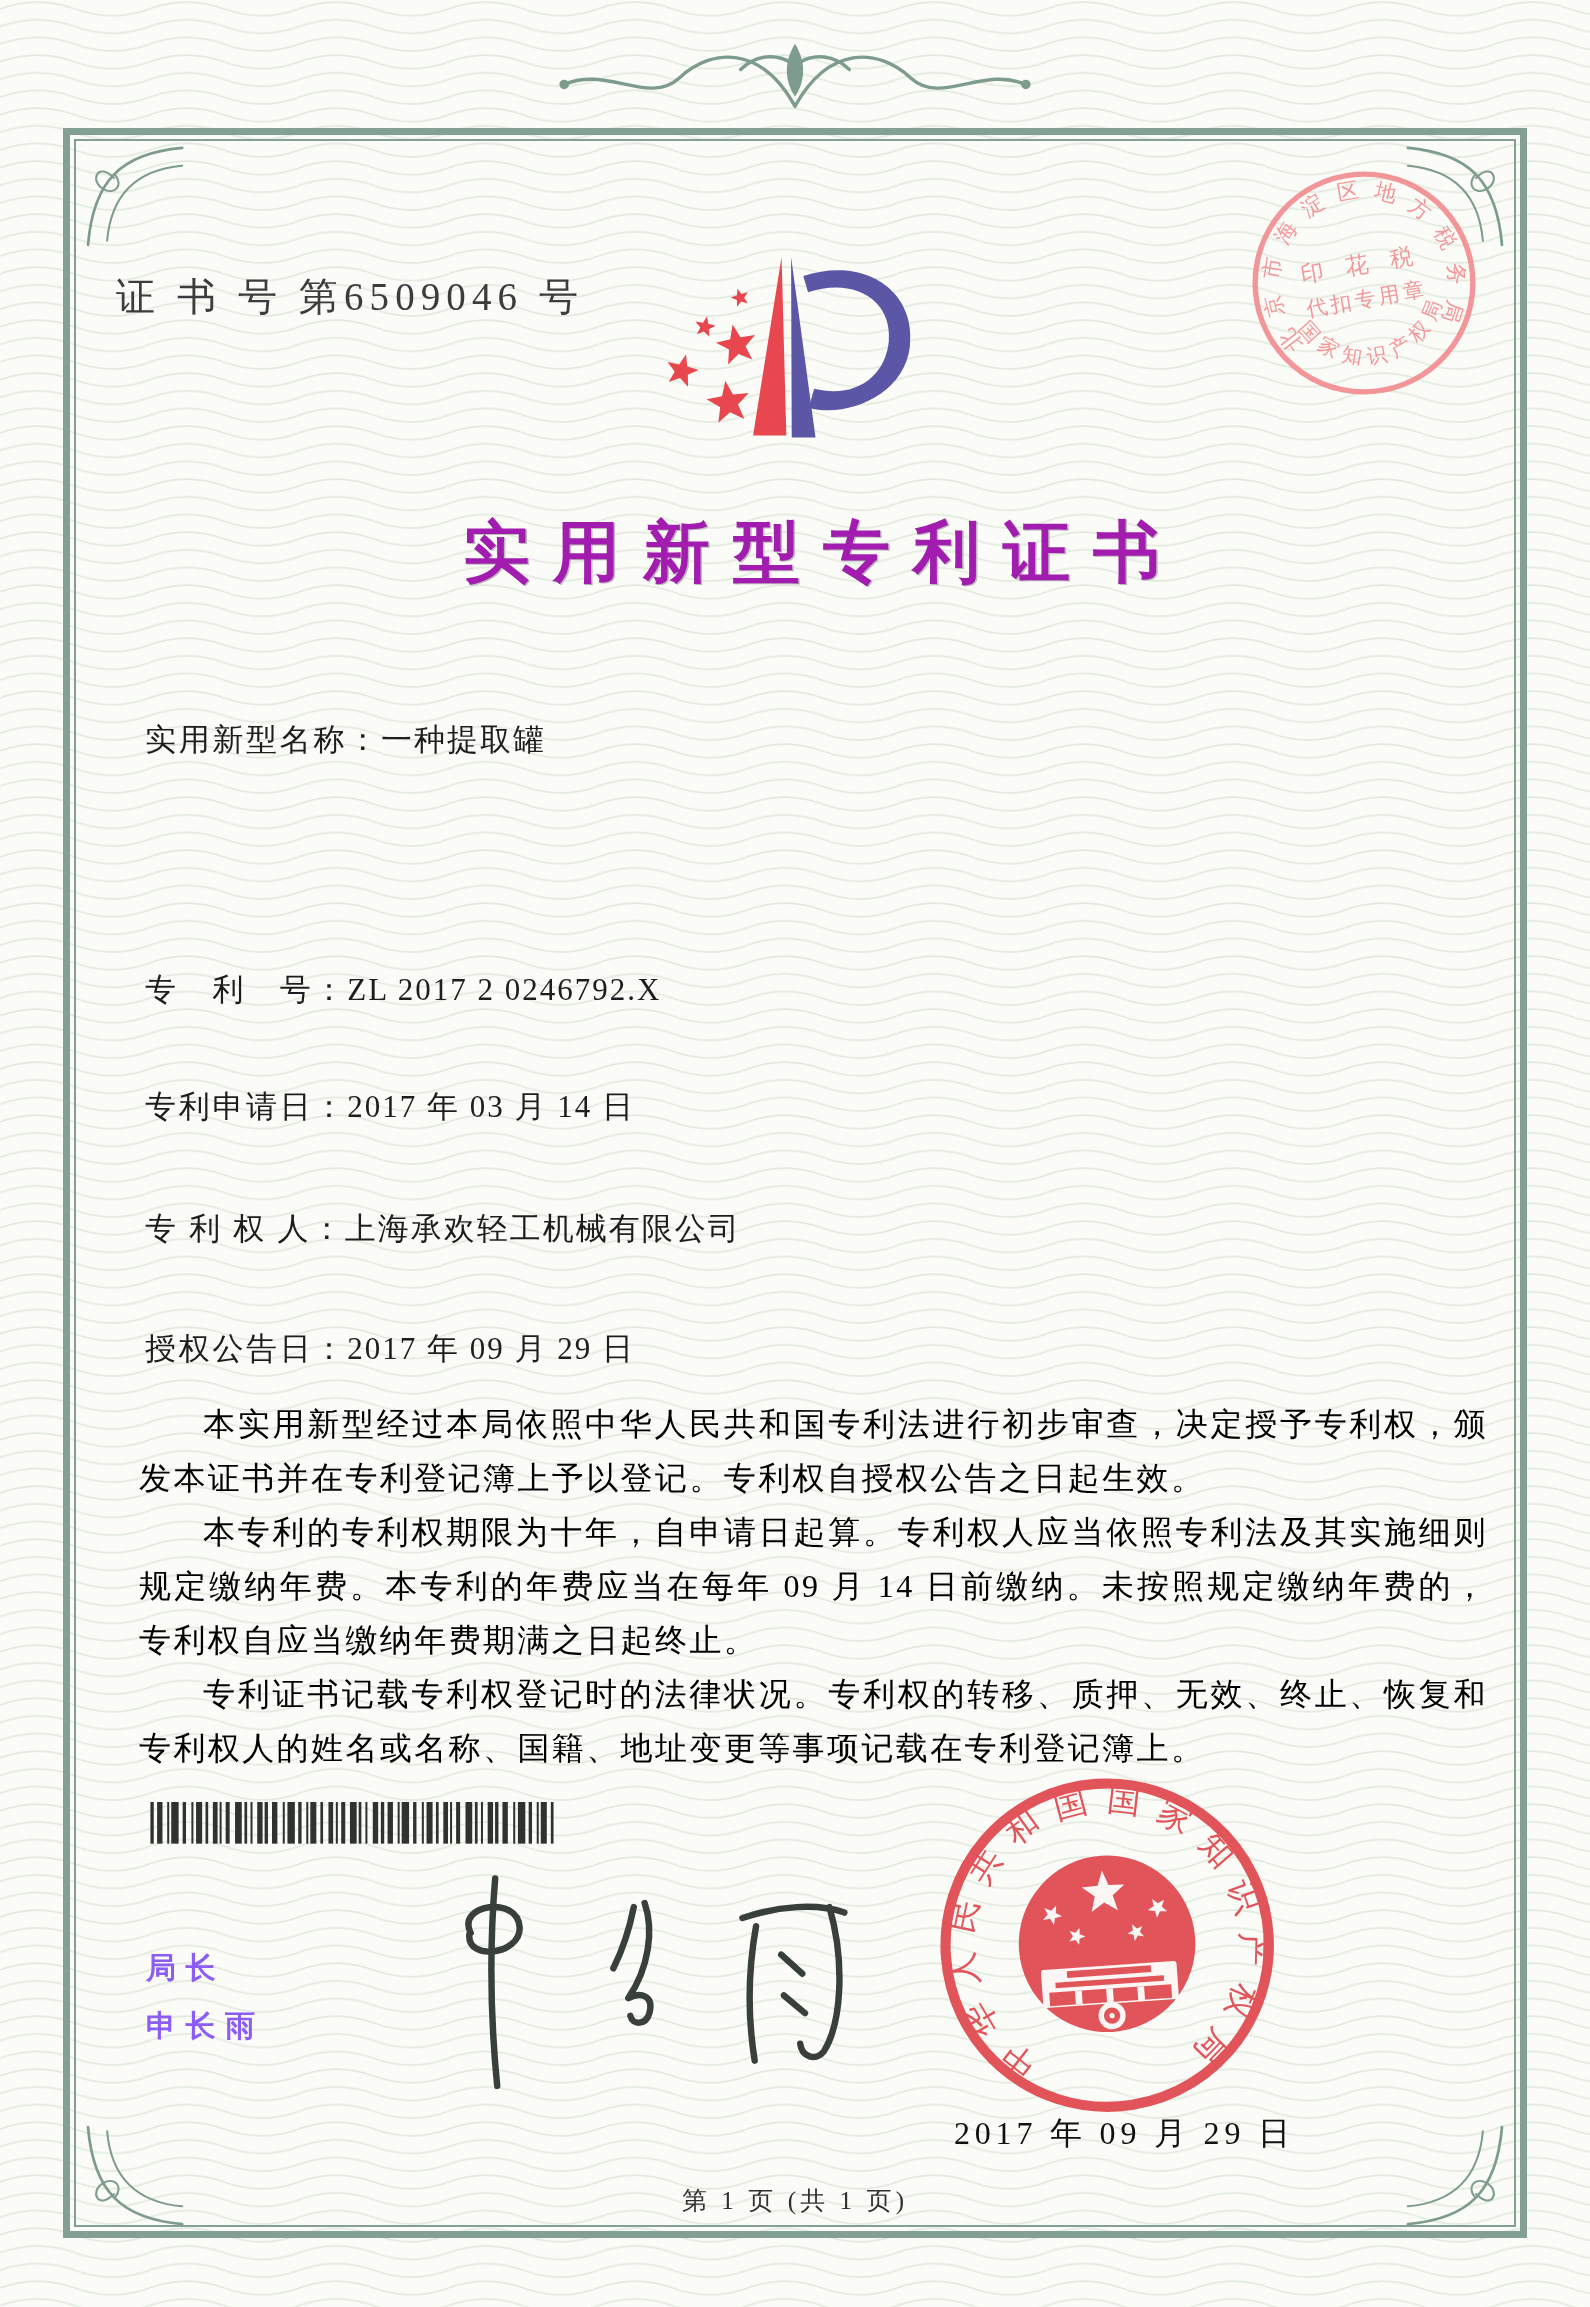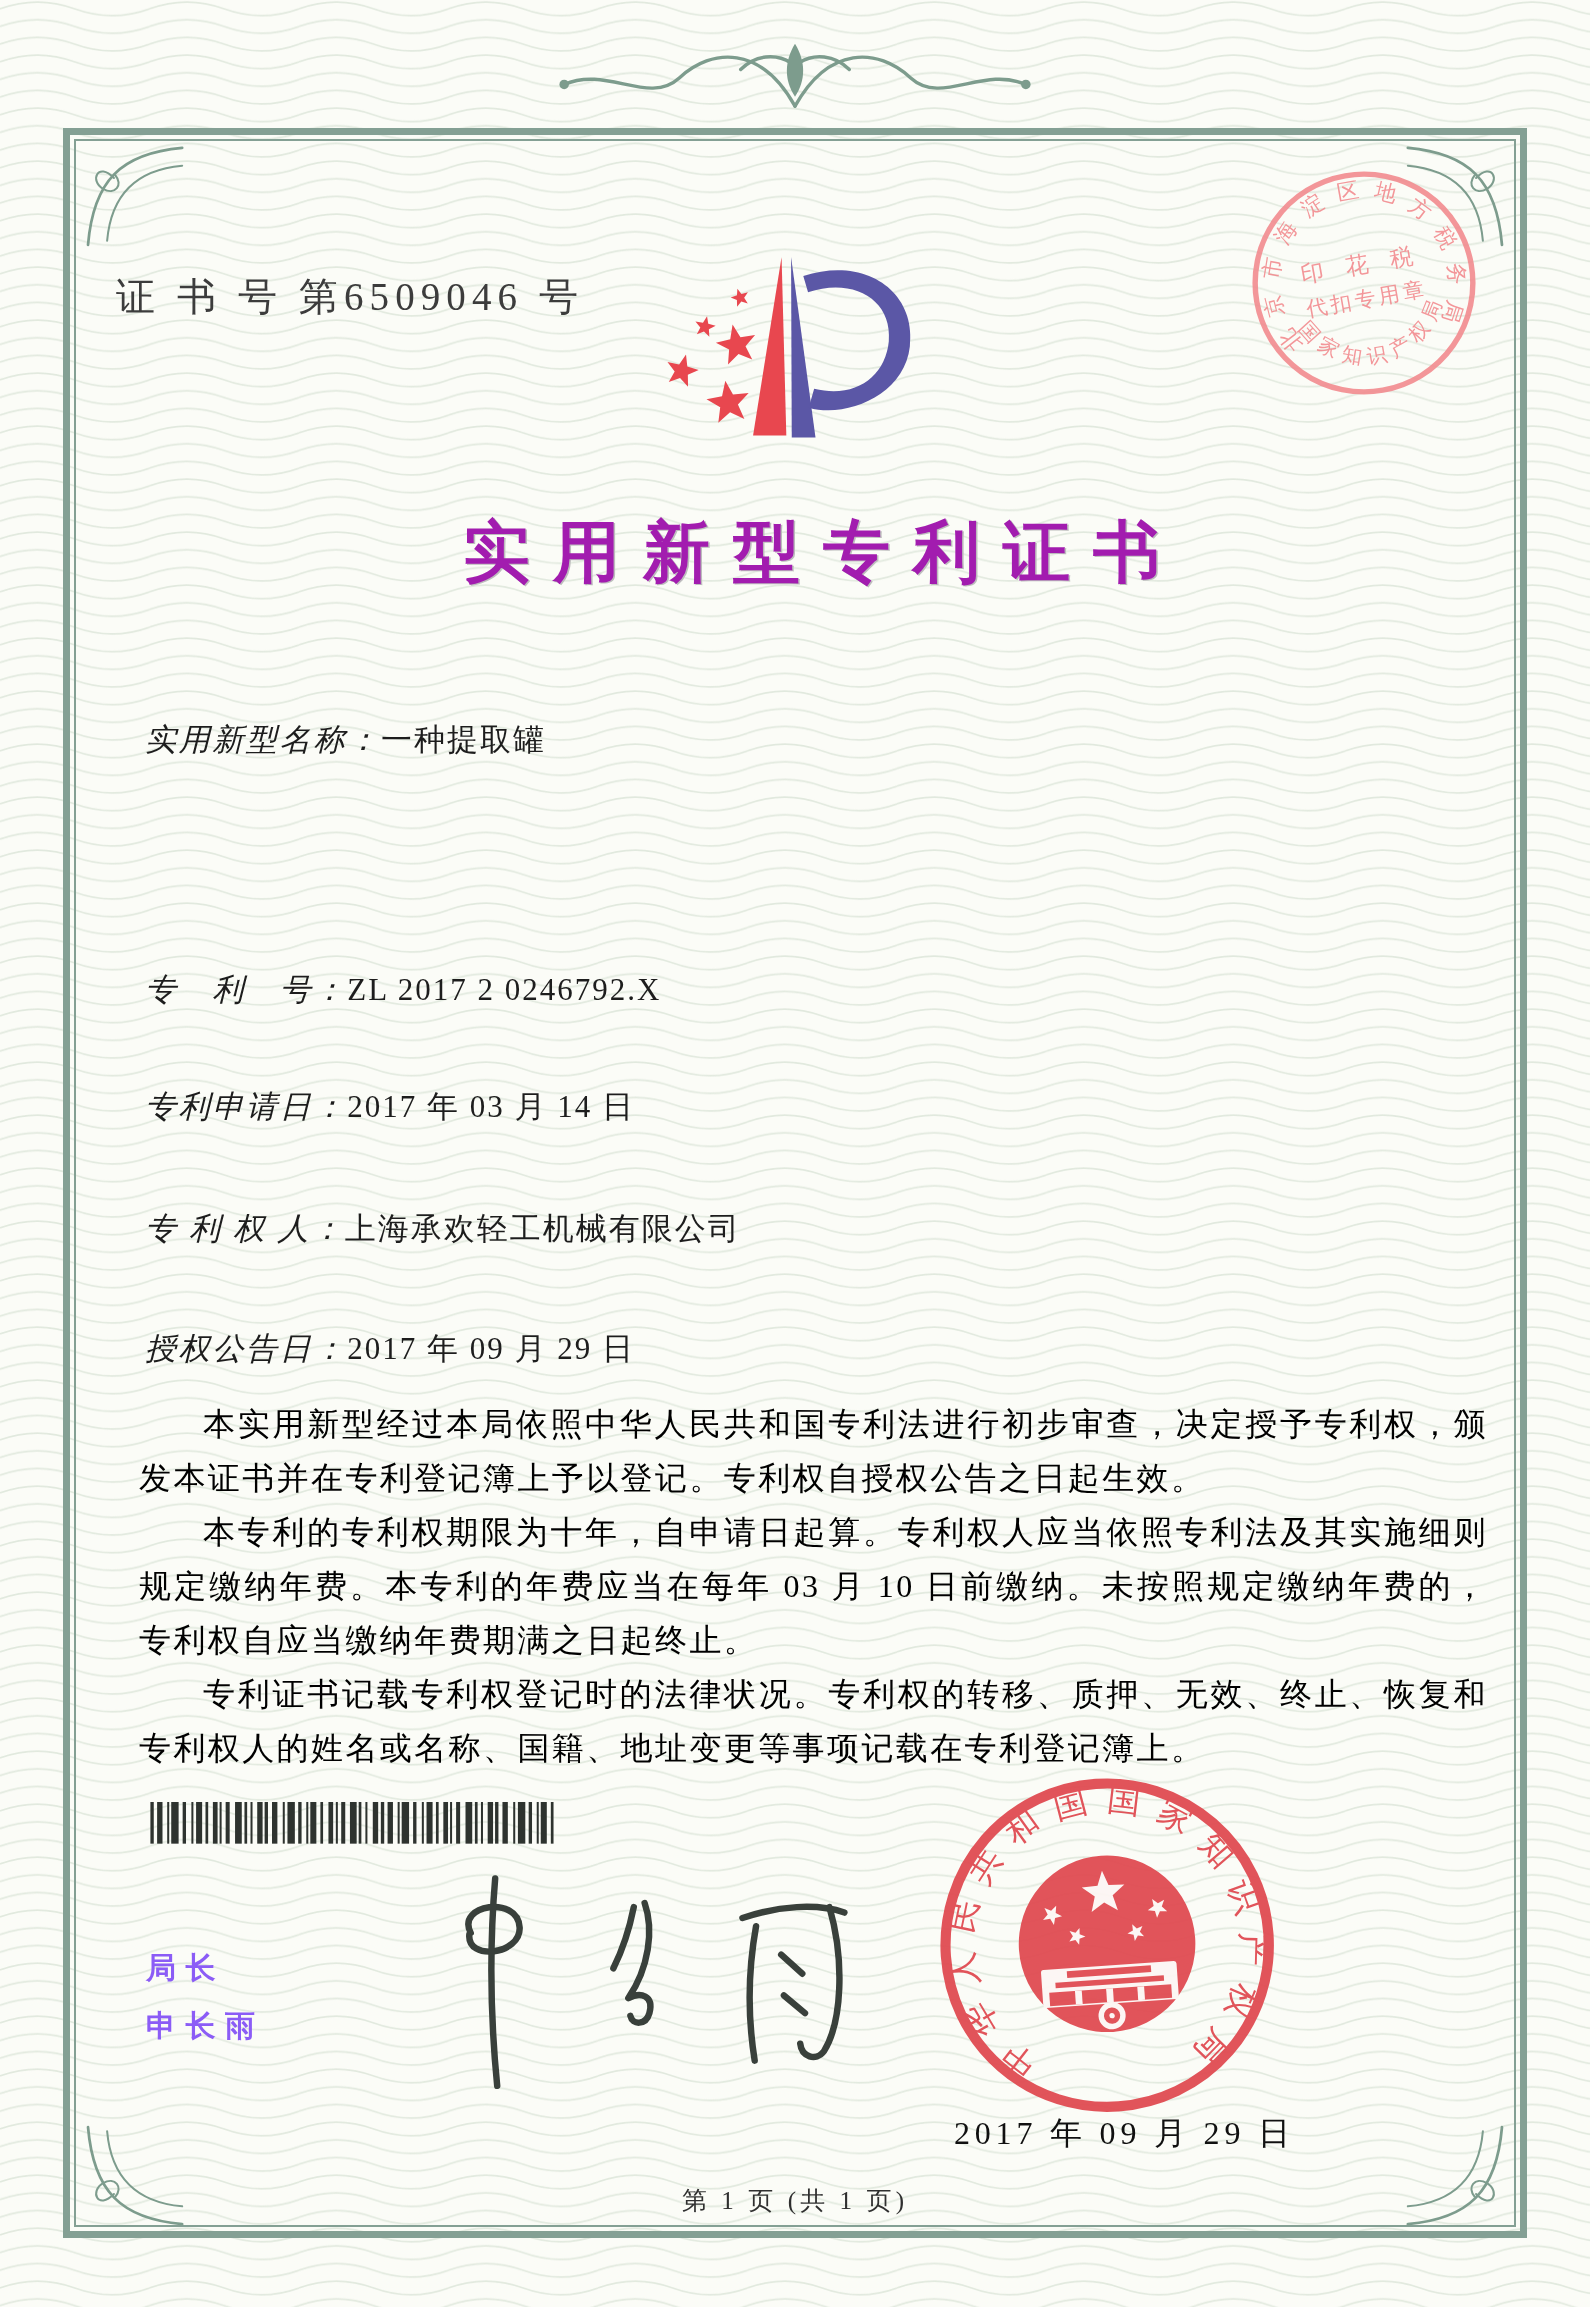--- a/index.html
+++ b/index.html
@@ -17,21 +17,21 @@
     border:7.5px solid #84a094;z-index:1;
   }
   .frame-inner{position:absolute;inset:4.1px;border:2px solid #84a094;}
   .cert-no{left:116px;top:270px;font-size:39px;letter-spacing:6.1px;color:#3c3c3c;z-index:3;}
   .title{
     left:0;top:507px;width:100%;text-align:center;
     font-size:67px;font-weight:600;letter-spacing:23px;color:#a21caf;
     text-shadow:1.4px 1.4px 0 #bdbdbd;z-index:3;margin-left:28px;
   }
   .field{left:145px;font-size:31px;letter-spacing:2px;color:#1d1d1d;z-index:3;white-space:nowrap;}
-  .field .lbl{letter-spacing:2.7px;font-style:italic;}
+  .field .lbl{letter-spacing:2.7px;}
   .paragraphs{
     left:139px;top:1397px;width:1349px;z-index:3;
     font-size:32px;line-height:54px;color:#000000;text-align:justify;
   }
   .paragraphs p{margin:0;text-indent:2em;letter-spacing:2.4px;}
   .director{left:146px;font-family:"Liberation Sans","DejaVu Sans",sans-serif;
     font-weight:bold;font-size:30px;letter-spacing:9.5px;color:#8b5cf6;z-index:4;}
   .seal-date{left:954px;top:2112px;font-size:32px;letter-spacing:4.8px;color:#101010;z-index:6;white-space:nowrap;}
   .page-footer{left:0;top:2184px;width:100%;text-align:center;font-size:25px;letter-spacing:4.1px;color:#2f2f2f;z-index:3;}
   .z2{z-index:2;} .z3{z-index:3;} .z4{z-index:4;} .z5{z-index:5;}
@@ -153,21 +153,21 @@
   </div>
   <div class="abs field" style="top:1208px">
     <span class="lbl">专 利 权 人：</span><span>上海承欢轻工机械有限公司</span>
   </div>
   <div class="abs field" style="top:1328px">
     <span class="lbl">授权公告日：</span><span>2017 年 09 月 29 日</span>
   </div>
 
   <div class="abs paragraphs">
     <p>本实用新型经过本局依照中华人民共和国专利法进行初步审查，决定授予专利权，颁发本证书并在专利登记簿上予以登记。专利权自授权公告之日起生效。</p>
-    <p>本专利的专利权期限为十年，自申请日起算。专利权人应当依照专利法及其实施细则规定缴纳年费。本专利的年费应当在每年 03 月 10 日前缴纳。未按照规定缴纳年费的，专利权自应当缴纳年费期满之日起终止。</p>
+    <p>本专利的专利权期限为十年，自申请日起算。专利权人应当依照专利法及其实施细则规定缴纳年费。本专利的年费应当在每年 09 月 14 日前缴纳。未按照规定缴纳年费的，专利权自应当缴纳年费期满之日起终止。</p>
     <p>专利证书记载专利权登记时的法律状况。专利权的转移、质押、无效、终止、恢复和专利权人的姓名或名称、国籍、地址变更等事项记载在专利登记簿上。</p>
   </div>
 
   <svg id="barcode-svg" class="abs z3" style="left:148px;top:1802px;width:418px;height:43px" viewBox="0 0 615 64">
       <rect x="0" y="0" width="5" height="62" fill="#2e332f"></rect>
       <rect x="10" y="0" width="8" height="62" fill="#2e332f"></rect>
       <rect x="25" y="0" width="3" height="62" fill="#2e332f"></rect>
       <rect x="31" y="0" width="11" height="62" fill="#2e332f"></rect>
       <rect x="48" y="0" width="5" height="62" fill="#2e332f"></rect>
       <rect x="61" y="0" width="3" height="62" fill="#2e332f"></rect>

